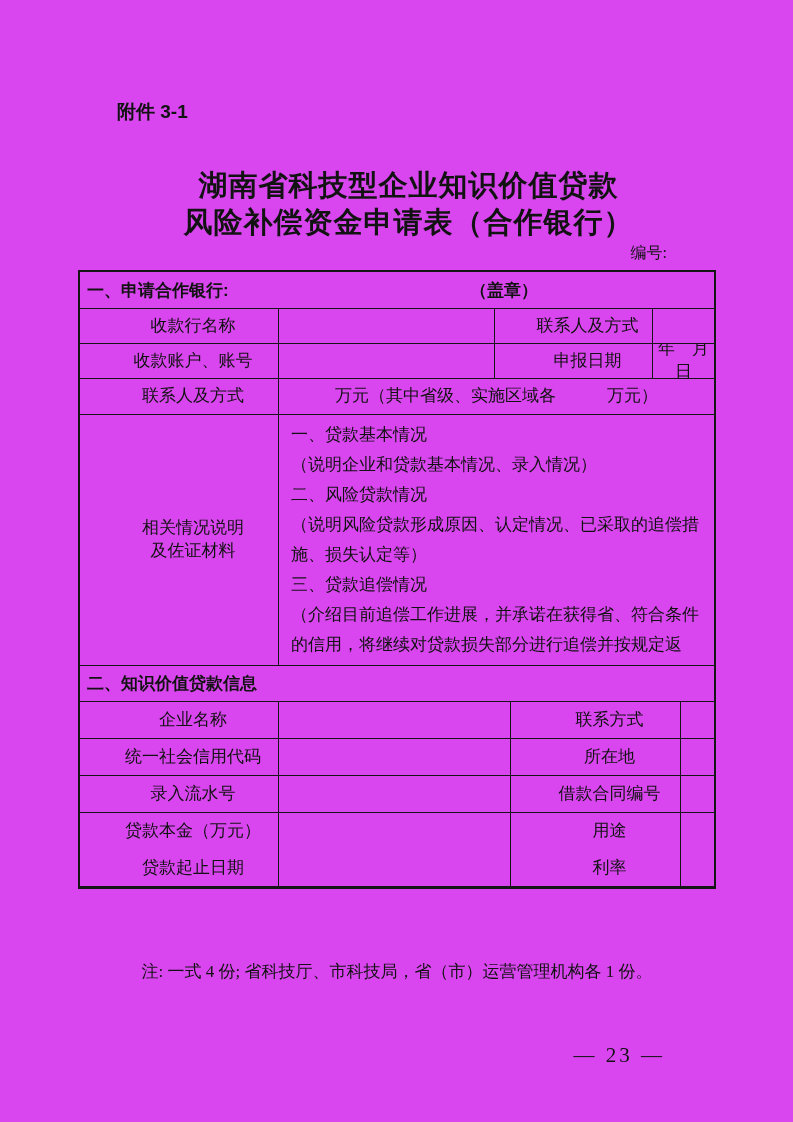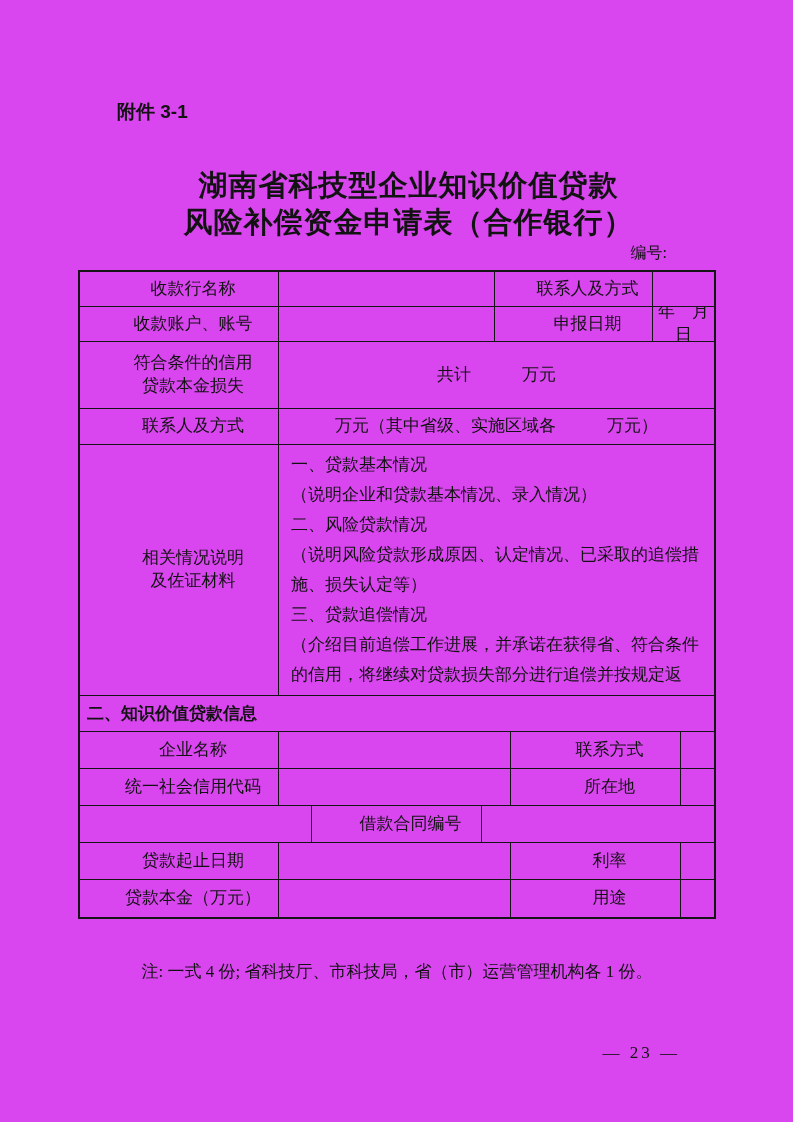--- a/index.html
+++ b/index.html
@@ -44,59 +44,58 @@
   .pre { white-space:pre-line; }
   .materials-content {
     justify-content:flex-start; align-items:flex-start; text-align:left;
     padding:5px 10px 0 12px; line-height:30px; white-space:pre-line;
   }
   .note {
     position:absolute; top:960px; left:78px; width:638px;
     text-align:center; font-size:17px;
   }
   .pagenum {
-    position:absolute; top:1043px; right:113px; font-size:17px; letter-spacing:3px;
+    position:absolute; top:1043px; right:128px; font-size:21px; letter-spacing:3px;
   }
 </style>
 </head>
 <body>
 
 <div class="page">
 
   <div class="attachment">附件 3-1</div>
 
   <div class="doc-title">
     <div>湖南省科技型企业知识价值贷款</div>
     <div>风险补偿资金申请表（合作银行）</div>
   </div>
 
   <div class="serial">编号:</div>
 
   <div class="form">
 
+    <div class="row h37 heading-row">
+      <span>一、申请合作银行:</span>
+      <span class="stamp">（盖章）</span>
+    </div>
 
     <div class="row h35">
       <div class="cell c1a br">收款行名称</div>
       <div class="cell c2a br"></div>
       <div class="cell c3a br">联系人及方式</div>
       <div class="cell c4a"></div>
     </div>
 
     <div class="row h35">
       <div class="cell c1a br">收款账户、账号</div>
       <div class="cell c2a br"></div>
       <div class="cell c3a br">申报日期</div>
       <div class="cell c4a">年　月　日</div>
     </div>
 
-    <div class="row h67">
-      <div class="cell c1a br pre">符合条件的信用
-贷款本金损失</div>
-      <div class="cell c4a">共计　　　万元</div>
-    </div>
 
     <div class="row h36">
       <div class="cell c1a br">联系人及方式</div>
       <div class="cell c4a">万元（其中省级、实施区域各　　　万元）</div>
     </div>
 
     <div class="row h251">
       <div class="cell c1a br pre">相关情况说明
 及佐证材料</div>
       <div class="cell c4a materials-content">一、贷款基本情况
@@ -121,36 +120,37 @@
     </div>
 
     <div class="row h37">
       <div class="cell c1b br">统一社会信用代码</div>
       <div class="cell c2b br"></div>
       <div class="cell c3b br">所在地</div>
       <div class="cell c4b"></div>
     </div>
 
     <div class="row h37">
+      <div class="cell c1b br">录入流水号</div>
       <div class="cell c2b br"></div>
       <div class="cell c3b br">借款合同编号</div>
+      <div class="cell c4b"></div>
+    </div>
+
+    <div class="row h37 last">
+      <div class="cell c1b br">贷款本金（万元）</div>
+      <div class="cell c2b br"></div>
+      <div class="cell c3b br">用途</div>
       <div class="cell c4b"></div>
     </div>
 
     <div class="row h37">
       <div class="cell c1b br">贷款起止日期</div>
       <div class="cell c2b br"></div>
       <div class="cell c3b br">利率</div>
-      <div class="cell c4b"></div>
-    </div>
-
-    <div class="row h37 last">
-      <div class="cell c1b br">贷款本金（万元）</div>
-      <div class="cell c2b br"></div>
-      <div class="cell c3b br">用途</div>
       <div class="cell c4b"></div>
     </div>
 
   </div>
 
   <div class="note">注: 一式 4 份; 省科技厅、市科技局，省（市）运营管理机构各 1 份。</div>
 
   <div class="pagenum">—  23  —</div>
 
 </div>

